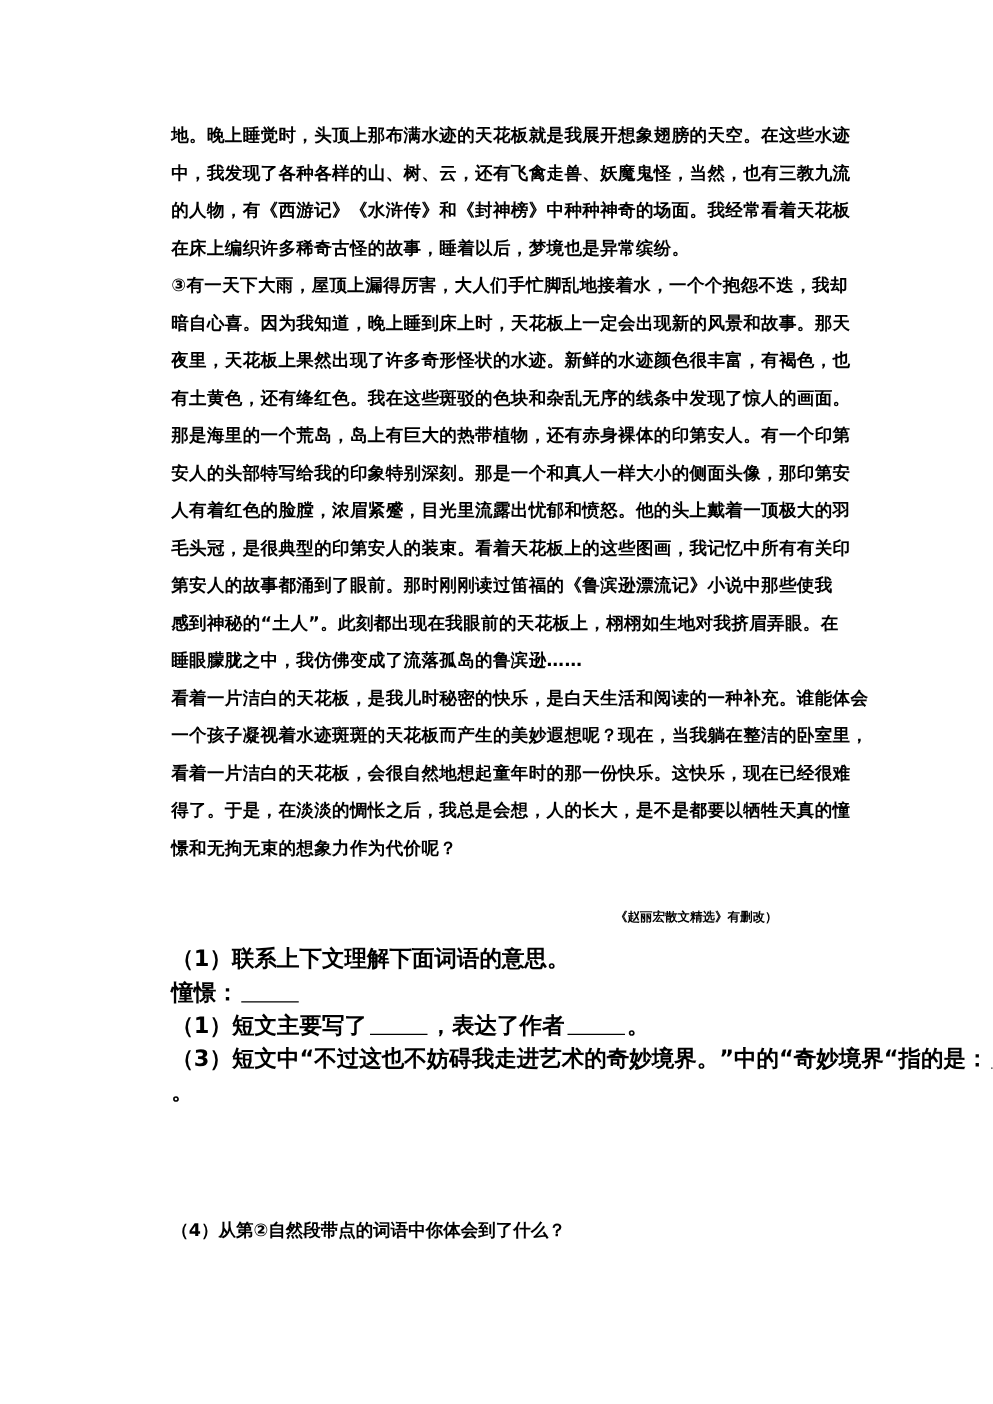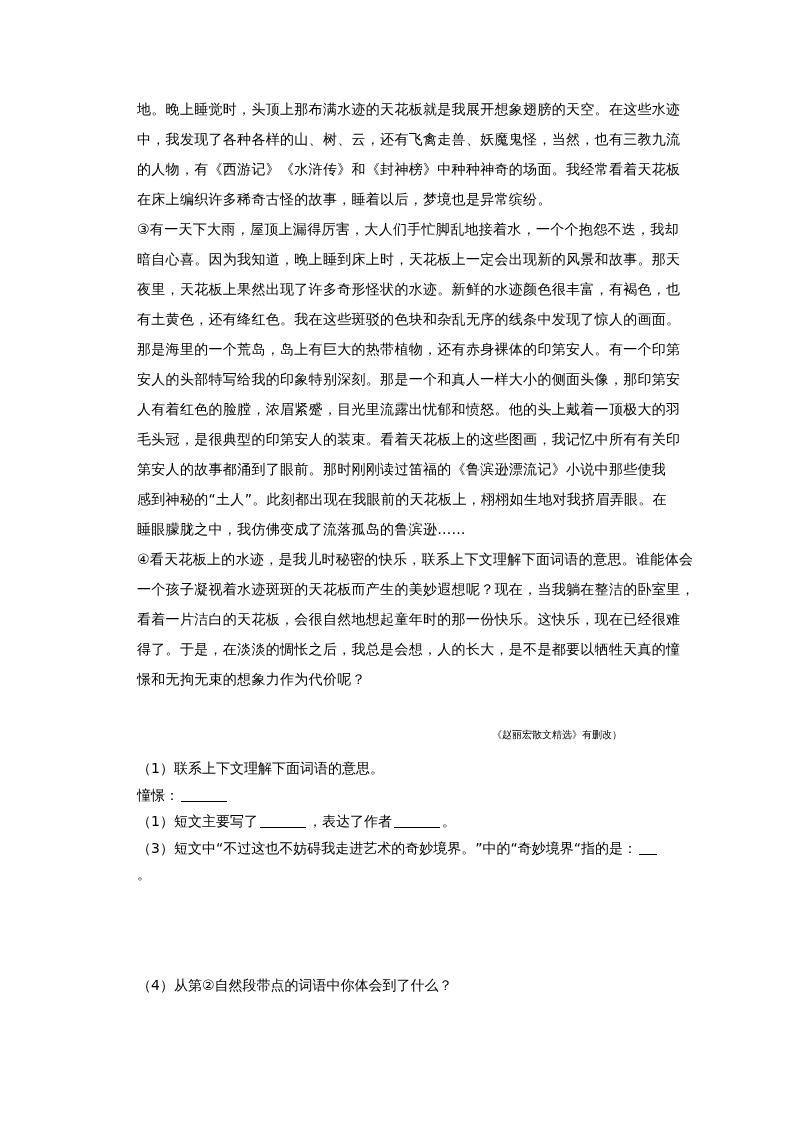--- a/index.html
+++ b/index.html
@@ -14,20 +14,21 @@
       overflow: hidden;
       font-family: "DejaVu Sans", "Liberation Sans", sans-serif;
       color: #000000;
     }
     .page {
       position: absolute;
       left: 0; top: 0;
       width: 794px;
       height: 1123px;
       background: #ffffff;
+      font-weight: bold;
     }
     .passage {
       position: absolute;
       left: 137px;
       top: 94px;
       width: 540px;
     }
     .line {
       height: 30px;
       line-height: 30px;
@@ -45,21 +46,21 @@
     }
     .questions {
       position: absolute;
       left: 137px;
       top: 755px;
       width: 560px;
     }
     .q-line {
       height: 26.5px;
       line-height: 26.5px;
-      font-size: 14px;
+      font-size: 18px;
       white-space: nowrap;
     }
     .blank {
       display: inline-block;
       border-bottom: 1px solid #000;
       height: 14px;
       vertical-align: -2px;
       margin: 0 2px;
     }
     .blank.long { width: 46px; }
@@ -87,21 +88,21 @@
     <div class="line">暗自心喜。因为我知道，晚上睡到床上时，天花板上一定会出现新的风景和故事。那天</div>
     <div class="line">夜里，天花板上果然出现了许多奇形怪状的水迹。新鲜的水迹颜色很丰富，有褐色，也</div>
     <div class="line">有土黄色，还有绛红色。我在这些斑驳的色块和杂乱无序的线条中发现了惊人的画面。</div>
     <div class="line">那是海里的一个荒岛，岛上有巨大的热带植物，还有赤身裸体的印第安人。有一个印第</div>
     <div class="line">安人的头部特写给我的印象特别深刻。那是一个和真人一样大小的侧面头像，那印第安</div>
     <div class="line">人有着红色的脸膛，浓眉紧蹙，目光里流露出忧郁和愤怒。他的头上戴着一顶极大的羽</div>
     <div class="line">毛头冠，是很典型的印第安人的装束。看着天花板上的这些图画，我记忆中所有有关印</div>
     <div class="line">第安人的故事都涌到了眼前。那时刚刚读过笛福的《鲁滨逊漂流记》小说中那些使我</div>
     <div class="line">感到神秘的“土人”。此刻都出现在我眼前的天花板上，栩栩如生地对我挤眉弄眼。在</div>
     <div class="line">睡眼朦胧之中，我仿佛变成了流落孤岛的鲁滨逊……</div>
-    <div class="line">④看天花板上的水迹，是我儿时秘密的快乐，联系上下文理解下面词语的意思。谁能体会</div>
+    <div class="line">看着一片洁白的天花板，是我儿时秘密的快乐，是白天生活和阅读的一种补充。谁能体会</div>
     <div class="line">一个孩子凝视着水迹斑斑的天花板而产生的美妙遐想呢？现在，当我躺在整洁的卧室里，</div>
     <div class="line">看着一片洁白的天花板，会很自然地想起童年时的那一份快乐。这快乐，现在已经很难</div>
     <div class="line">得了。于是，在淡淡的惆怅之后，我总是会想，人的长大，是不是都要以牺牲天真的憧</div>
     <div class="line">憬和无拘无束的想象力作为代价呢？</div>
   </div>
 
   <div class="attribution">《赵丽宏散文精选》有删改）</div>
 
   <div class="questions">
     <div class="q-line">（1）联系上下文理解下面词语的意思。</div>

